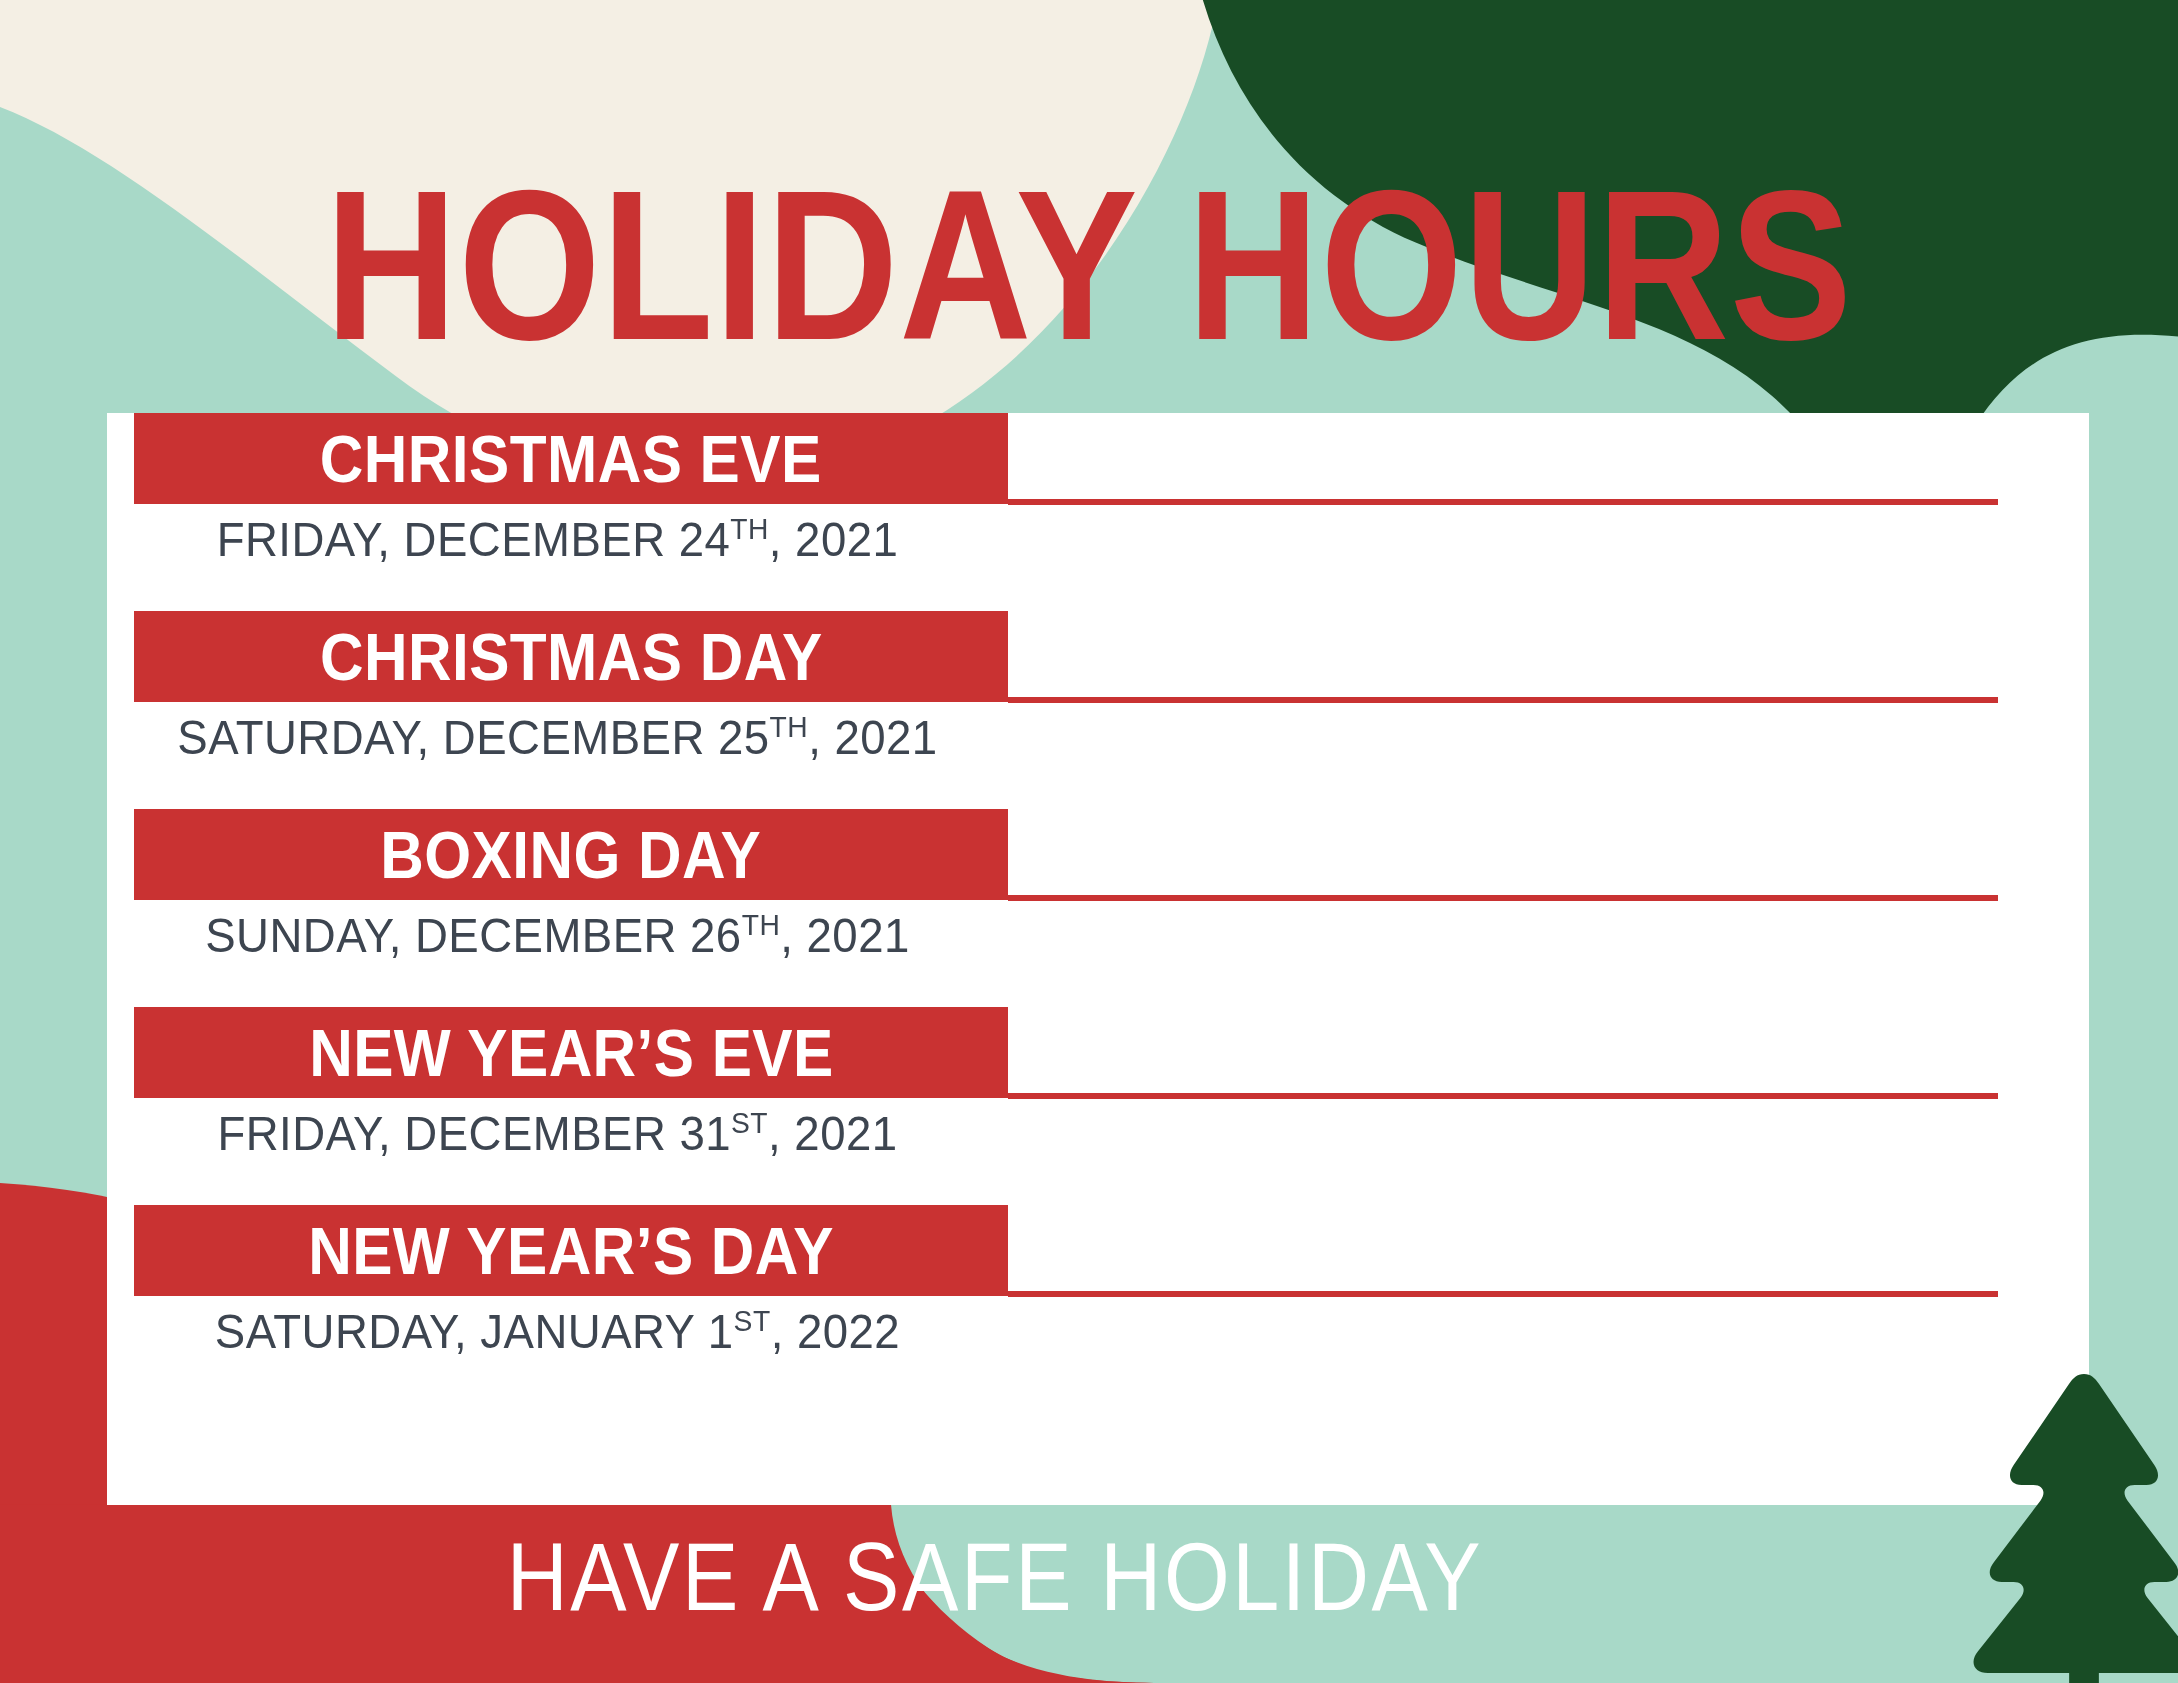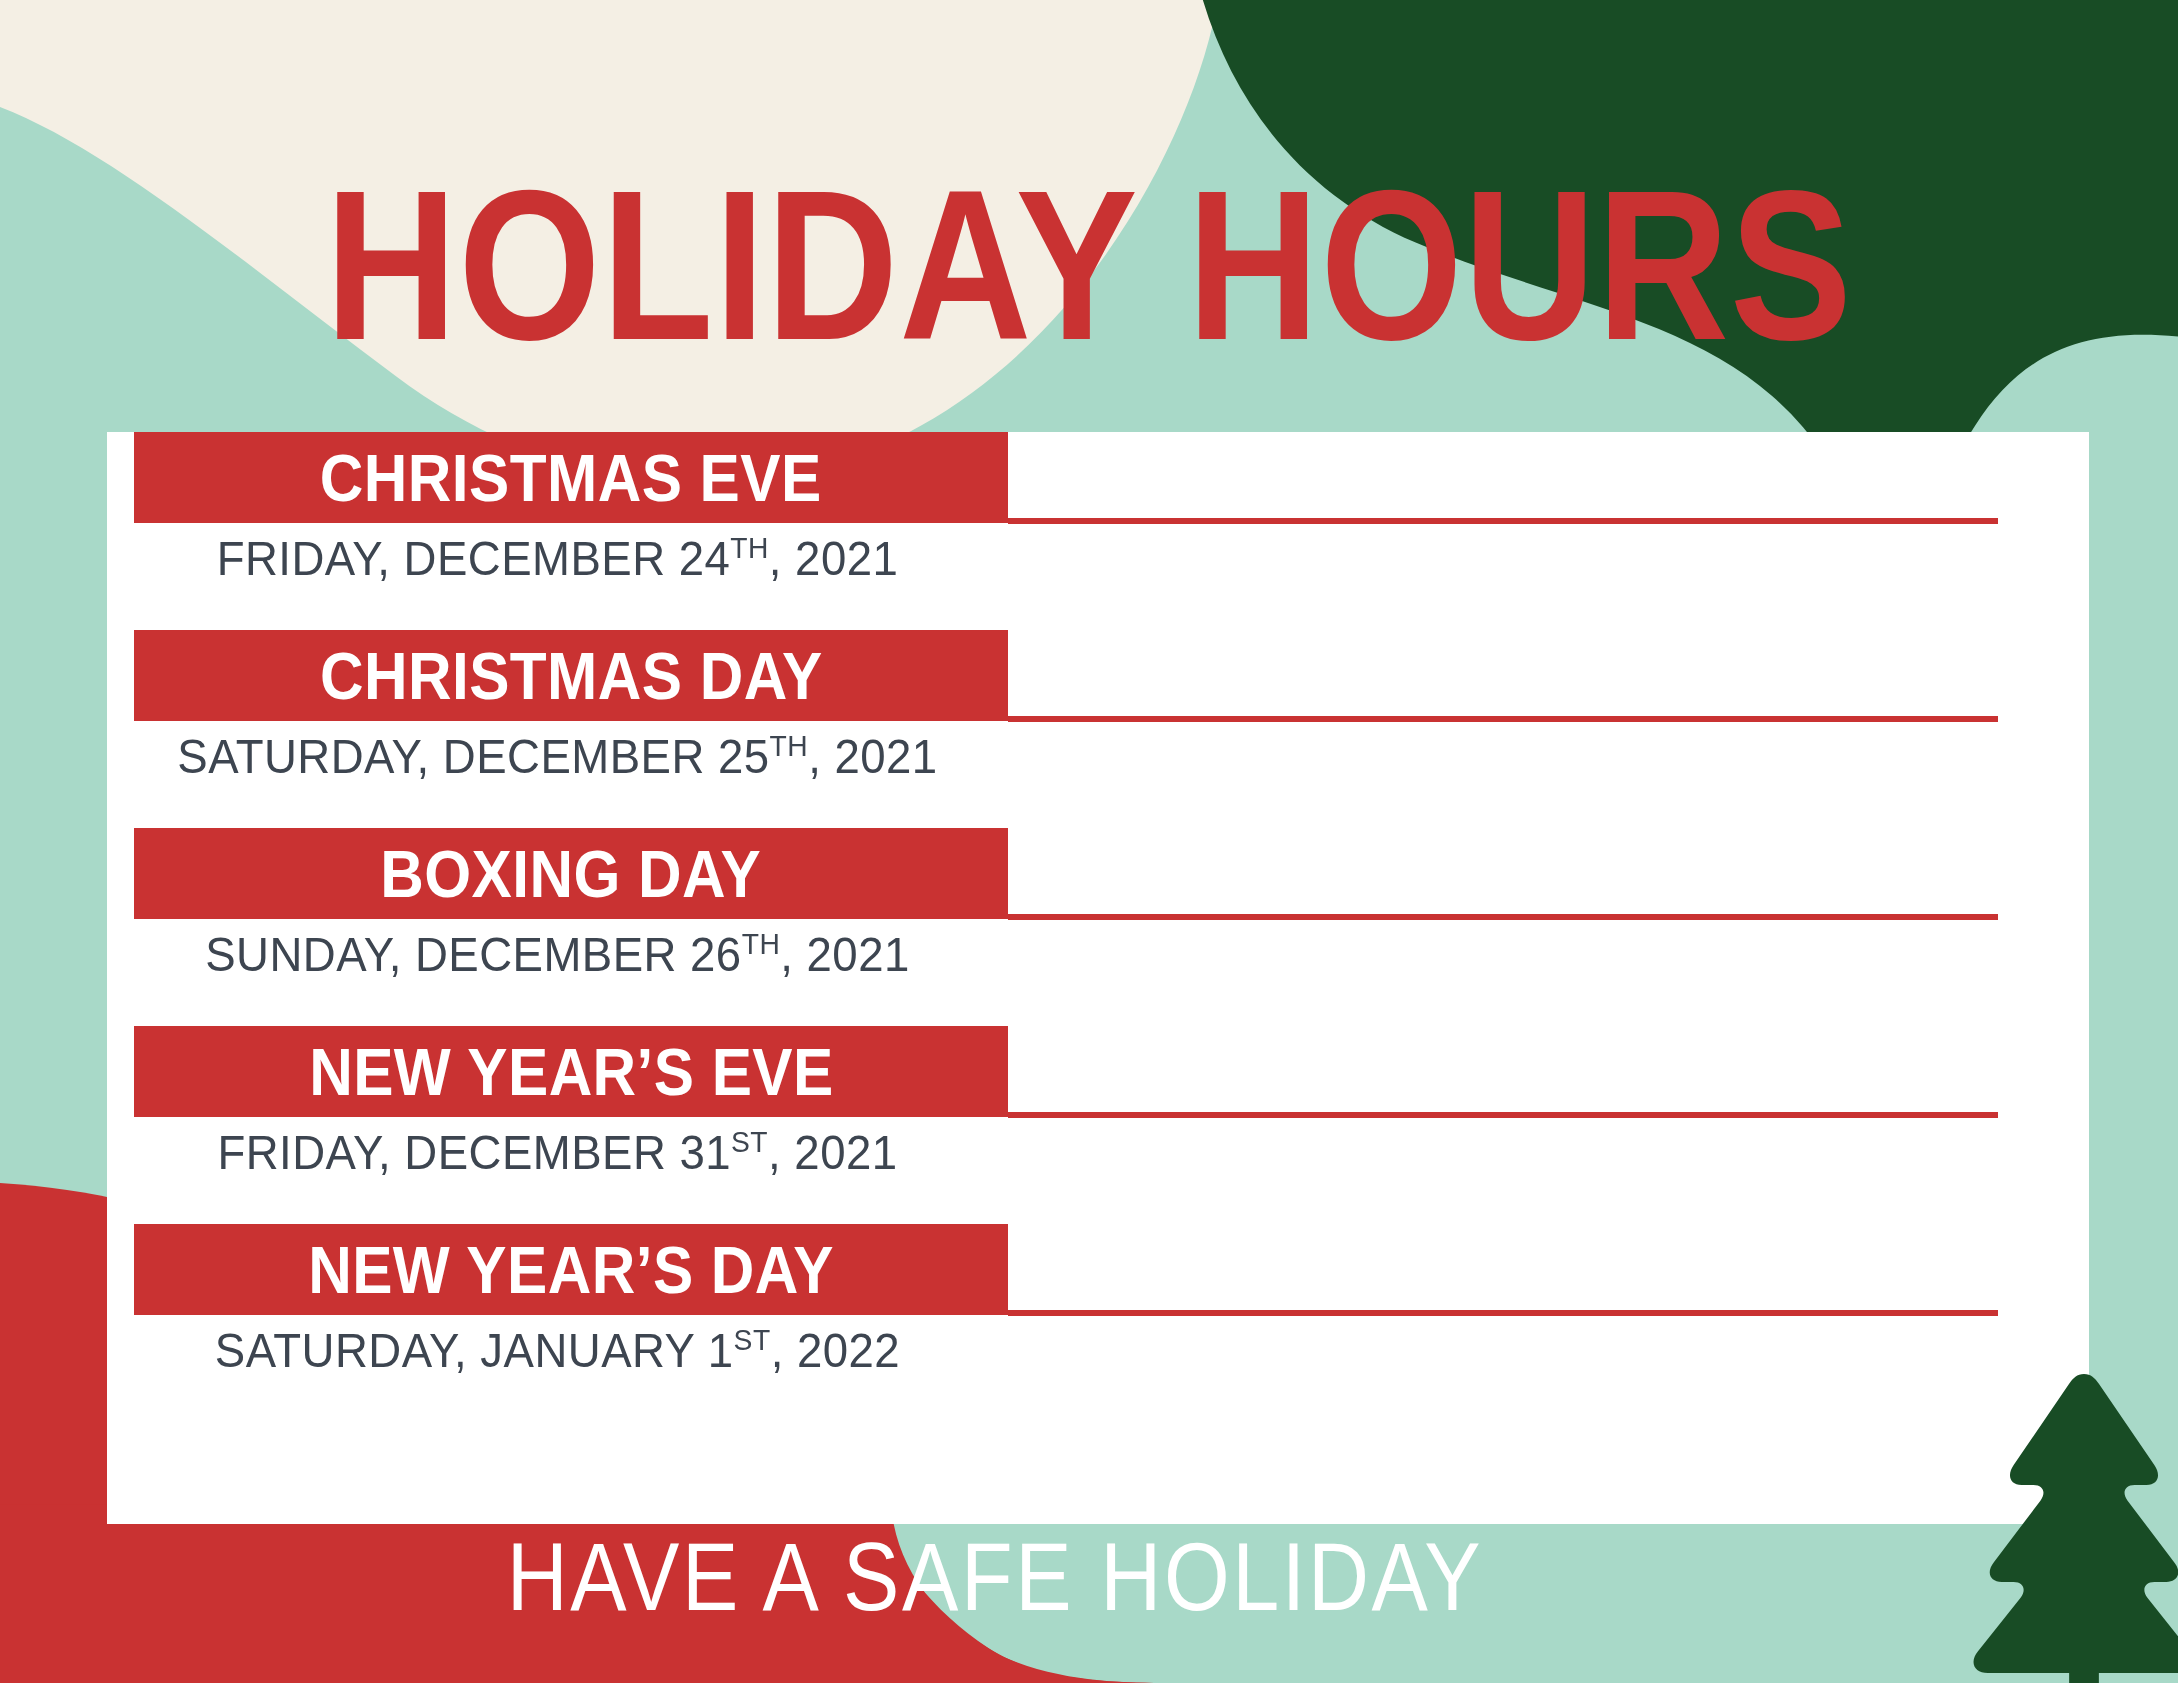--- a/index.html
+++ b/index.html
@@ -29,21 +29,21 @@
     font-weight:700;
     letter-spacing:1px;
     transform:scaleX(0.86);
     transform-origin:50% 0;
     white-space:nowrap;
   }
 
   
   #card {
     position:absolute;
-    left:107px; top:432px;
+    left:107px; top:413px;
     width:1982px; height:1092px;
     background:#ffffff;
   }
 
   .row { position:absolute; left:0; width:1982px; }
   .tagwrap { position:absolute; left:27px; top:0; }
   .tag {
     position:relative;
     width:874px; height:91px;
     background:#C93232;

